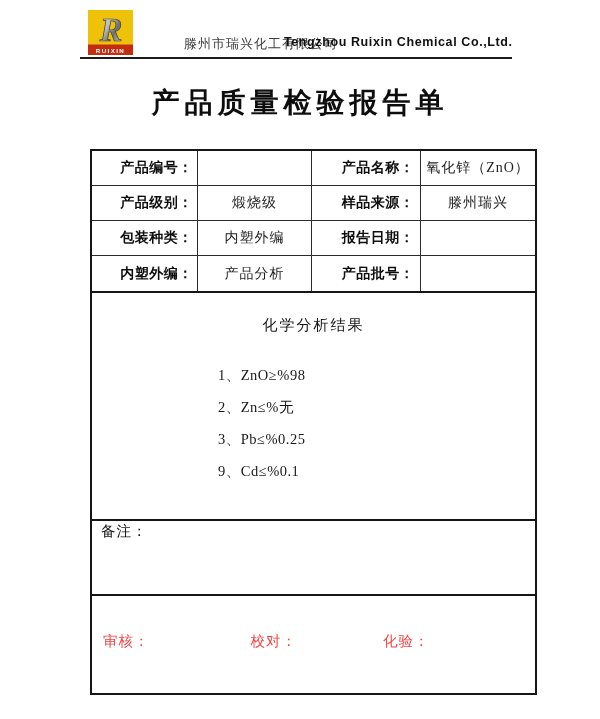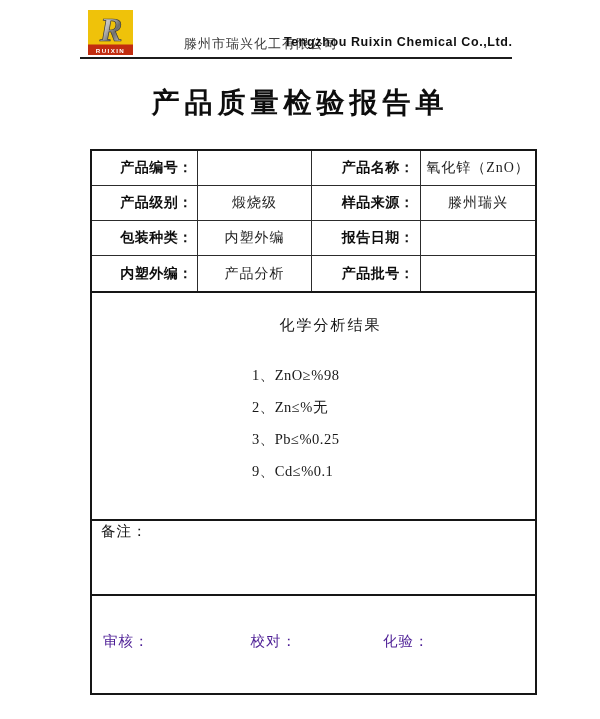--- a/index.html
+++ b/index.html
@@ -60,21 +60,21 @@
     display: flex; align-items: center; justify-content: center;
     border-right: 1px solid #2c2c2c;
     border-bottom: 1px solid #2c2c2c;
     font-size: 14px; white-space: nowrap; overflow: hidden;
   }
   .cell:nth-child(4n) { border-right: none; }
   .cell:nth-child(n+13) { border-bottom: none; }
   .cell.lbl { font-weight: bold; color: #0e0e0e; letter-spacing: 0.5px; padding-left: 24px; }
   .cell.val { font-family: "Liberation Serif", serif; color: #1d1d1d; letter-spacing: 1px; }
 
-  .section { border-top: 2px solid #161616; position: relative; padding-left: 34px; }
+  .section { border-top: 2px solid #161616; position: relative; }
   .analysis-section { height: 228px; }
   .analysis-heading {
     margin-top: 23px; text-align: center;
     font-size: 15px; letter-spacing: 2px;
     font-family: "Liberation Serif", serif; color: #141414;
   }
   .analysis-items {
     width: 208px; margin: 24px 0 0 126px;
   }
   .analysis-item {
@@ -84,21 +84,21 @@
     font-size: 14.5px; color: #181818; letter-spacing: 0.5px;
   }
   .remarks-section { height: 75px; padding: 1px 9px; }
   .remarks-label {
     font-family: "Liberation Serif", serif;
     font-size: 14.5px; color: #141414; letter-spacing: 1px;
   }
   .signoff-section { height: 93px; display: flex; align-items: center; padding-left: 11px; }
   .signoff-section .sig {
     font-family: "Liberation Serif", serif;
-    font-size: 14.5px; color: #4c1d95; letter-spacing: 1px; white-space: nowrap;
+    font-size: 14.5px; color: #ef4444; letter-spacing: 1px; white-space: nowrap;
   }
   .sig-2 { margin-left: 101px; }
   .sig-3 { margin-left: 86px; }
 </style>
 </head>
 <body>
 
 <div class="logo">
   <svg width="45" height="45" viewBox="0 0 45 45">
     <defs>

